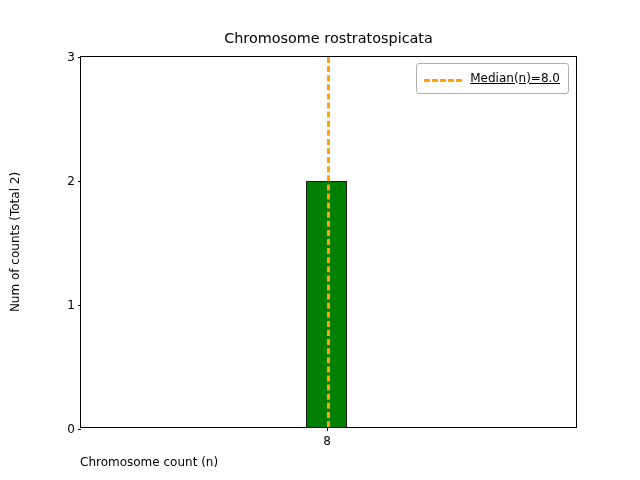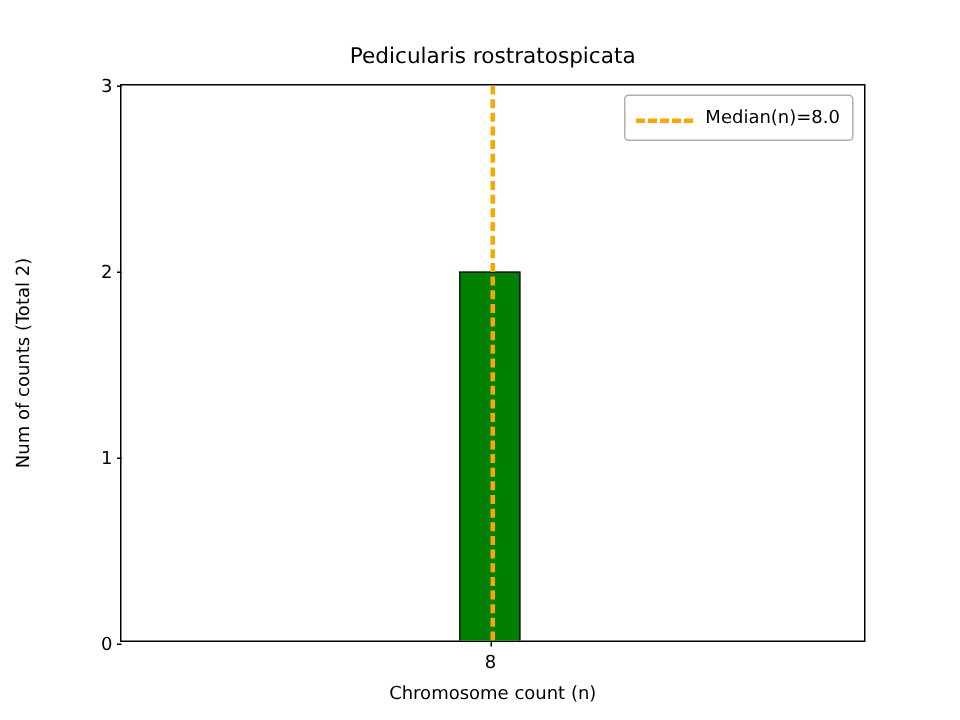--- a/index.html
+++ b/index.html
@@ -98,21 +98,20 @@
     white-space: nowrap;
     transform: translateX(-50%);
   }
 
   
   #xlabel {
     position: absolute;
     left: 80px;
     top: 455px;
     width: 497px;
-    text-align: center;
     font-size: 12px;
     color: #000000;
     white-space: nowrap;
   }
   #ylabel-wrap {
     position: absolute;
     left: 0px;
     top: 56px;
     width: 30px;
     height: 372px;
@@ -136,20 +135,21 @@
     background: #ffffff;
     border: 1px solid #b0b0b0;
     border-radius: 3px;
     padding: 6px 8px 6px 7px;
     box-sizing: border-box;
   }
   .legend-row {
     display: flex;
     align-items: center;
     white-space: nowrap;
+    text-decoration: underline;
   }
   .legend-sample {
     width: 38px;
     height: 14px;
     margin-right: 8px;
     flex: 0 0 auto;
     position: relative;
   }
   .legend-sample::before {
     content: "";
@@ -169,21 +169,21 @@
     color: #000000;
     line-height: 17px;
     white-space: nowrap;
   }
 </style>
 </head>
 <body>
 
 <div id="figure">
 
-  <div id="chart-title">Pedicularis rostratospicata</div>
+  <div id="chart-title">Chromosome rostratospicata</div>
 
   <div id="ylabel-wrap">
     <div id="ylabel">Num of counts  (Total 2)</div>
   </div>
 
   <div id="axes">
 
     <div class="ytick-mark" style="top:372px;"></div>
     <div class="ytick-label" style="top:372px;">0</div>
 

